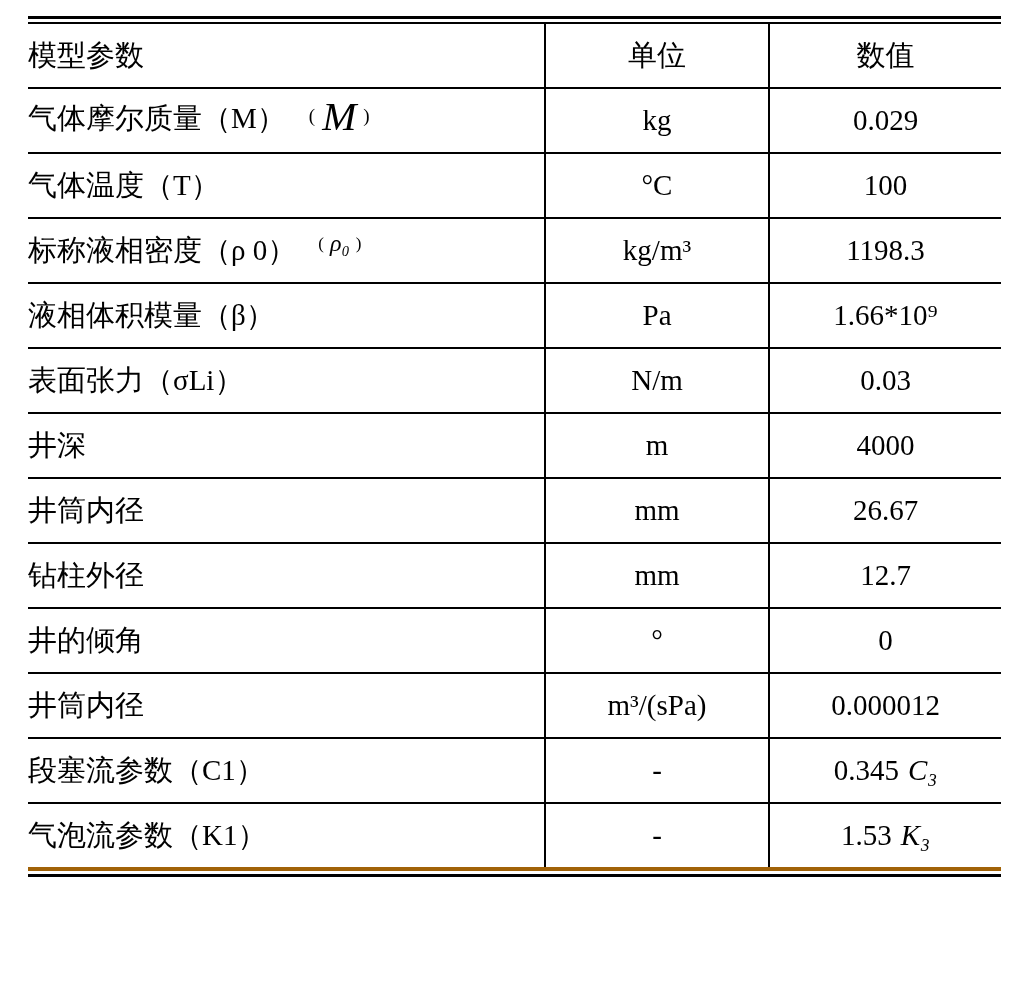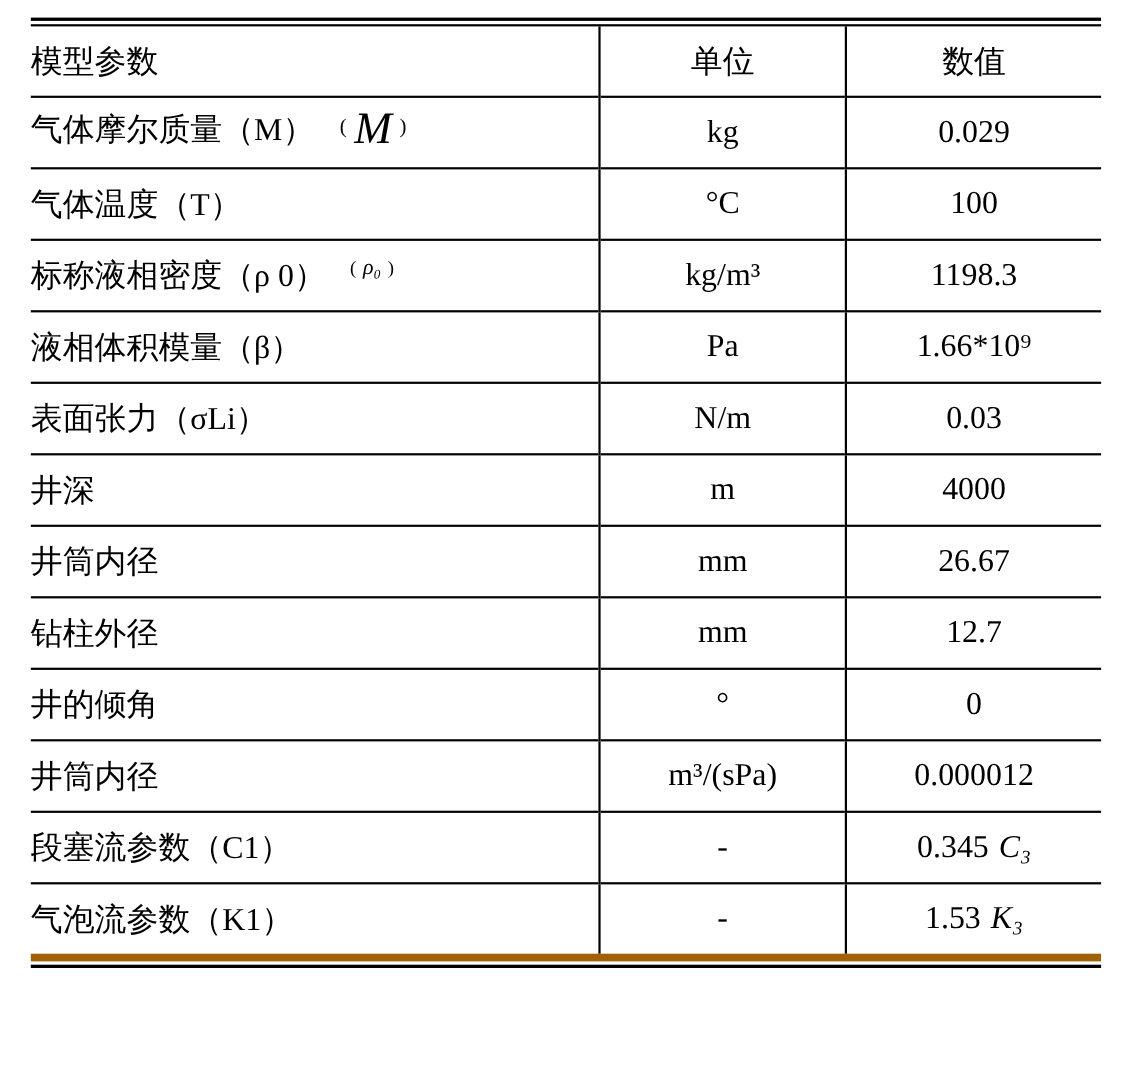--- a/index.html
+++ b/index.html
@@ -26,21 +26,21 @@
     position: absolute;
     left: 28px;
     top: 16px;
     width: 973px;
     border-top: 3px solid #000;
     border-bottom: 3px solid #000;
     padding: 3px 0;
   }
   .tbl-inner {
     border-top: 2px solid #000;
-    border-bottom: 7px solid #a16207;
+    border-bottom: 4px solid #a16207;
   }
   table.params {
     border-collapse: collapse;
     table-layout: fixed;
     width: 100%;
   }
   table.params th,
   table.params td {
     height: 63px;
     font-size: 29px;
@@ -78,21 +78,21 @@
   .eq-rho { top: -9px; }
   .eqp {
     font-size: 19px;
     margin: 0 7px;
   }
   .eq-rho .eqp { font-size: 17px; margin: 0 6px; }
   .eqv {
     font-style: italic;
   }
   .eq-m .eqv { font-size: 41px; }
-  .eq-rho .eqv { font-size: 20px; }
+  .eq-rho .eqv { font-size: 24px; }
   .vvar {
     font-style: italic;
     margin-left: 9px;
   }
 </style>
 </head>
 <body>
 
 <div class="sheet">
   <div class="tbl-outer">

